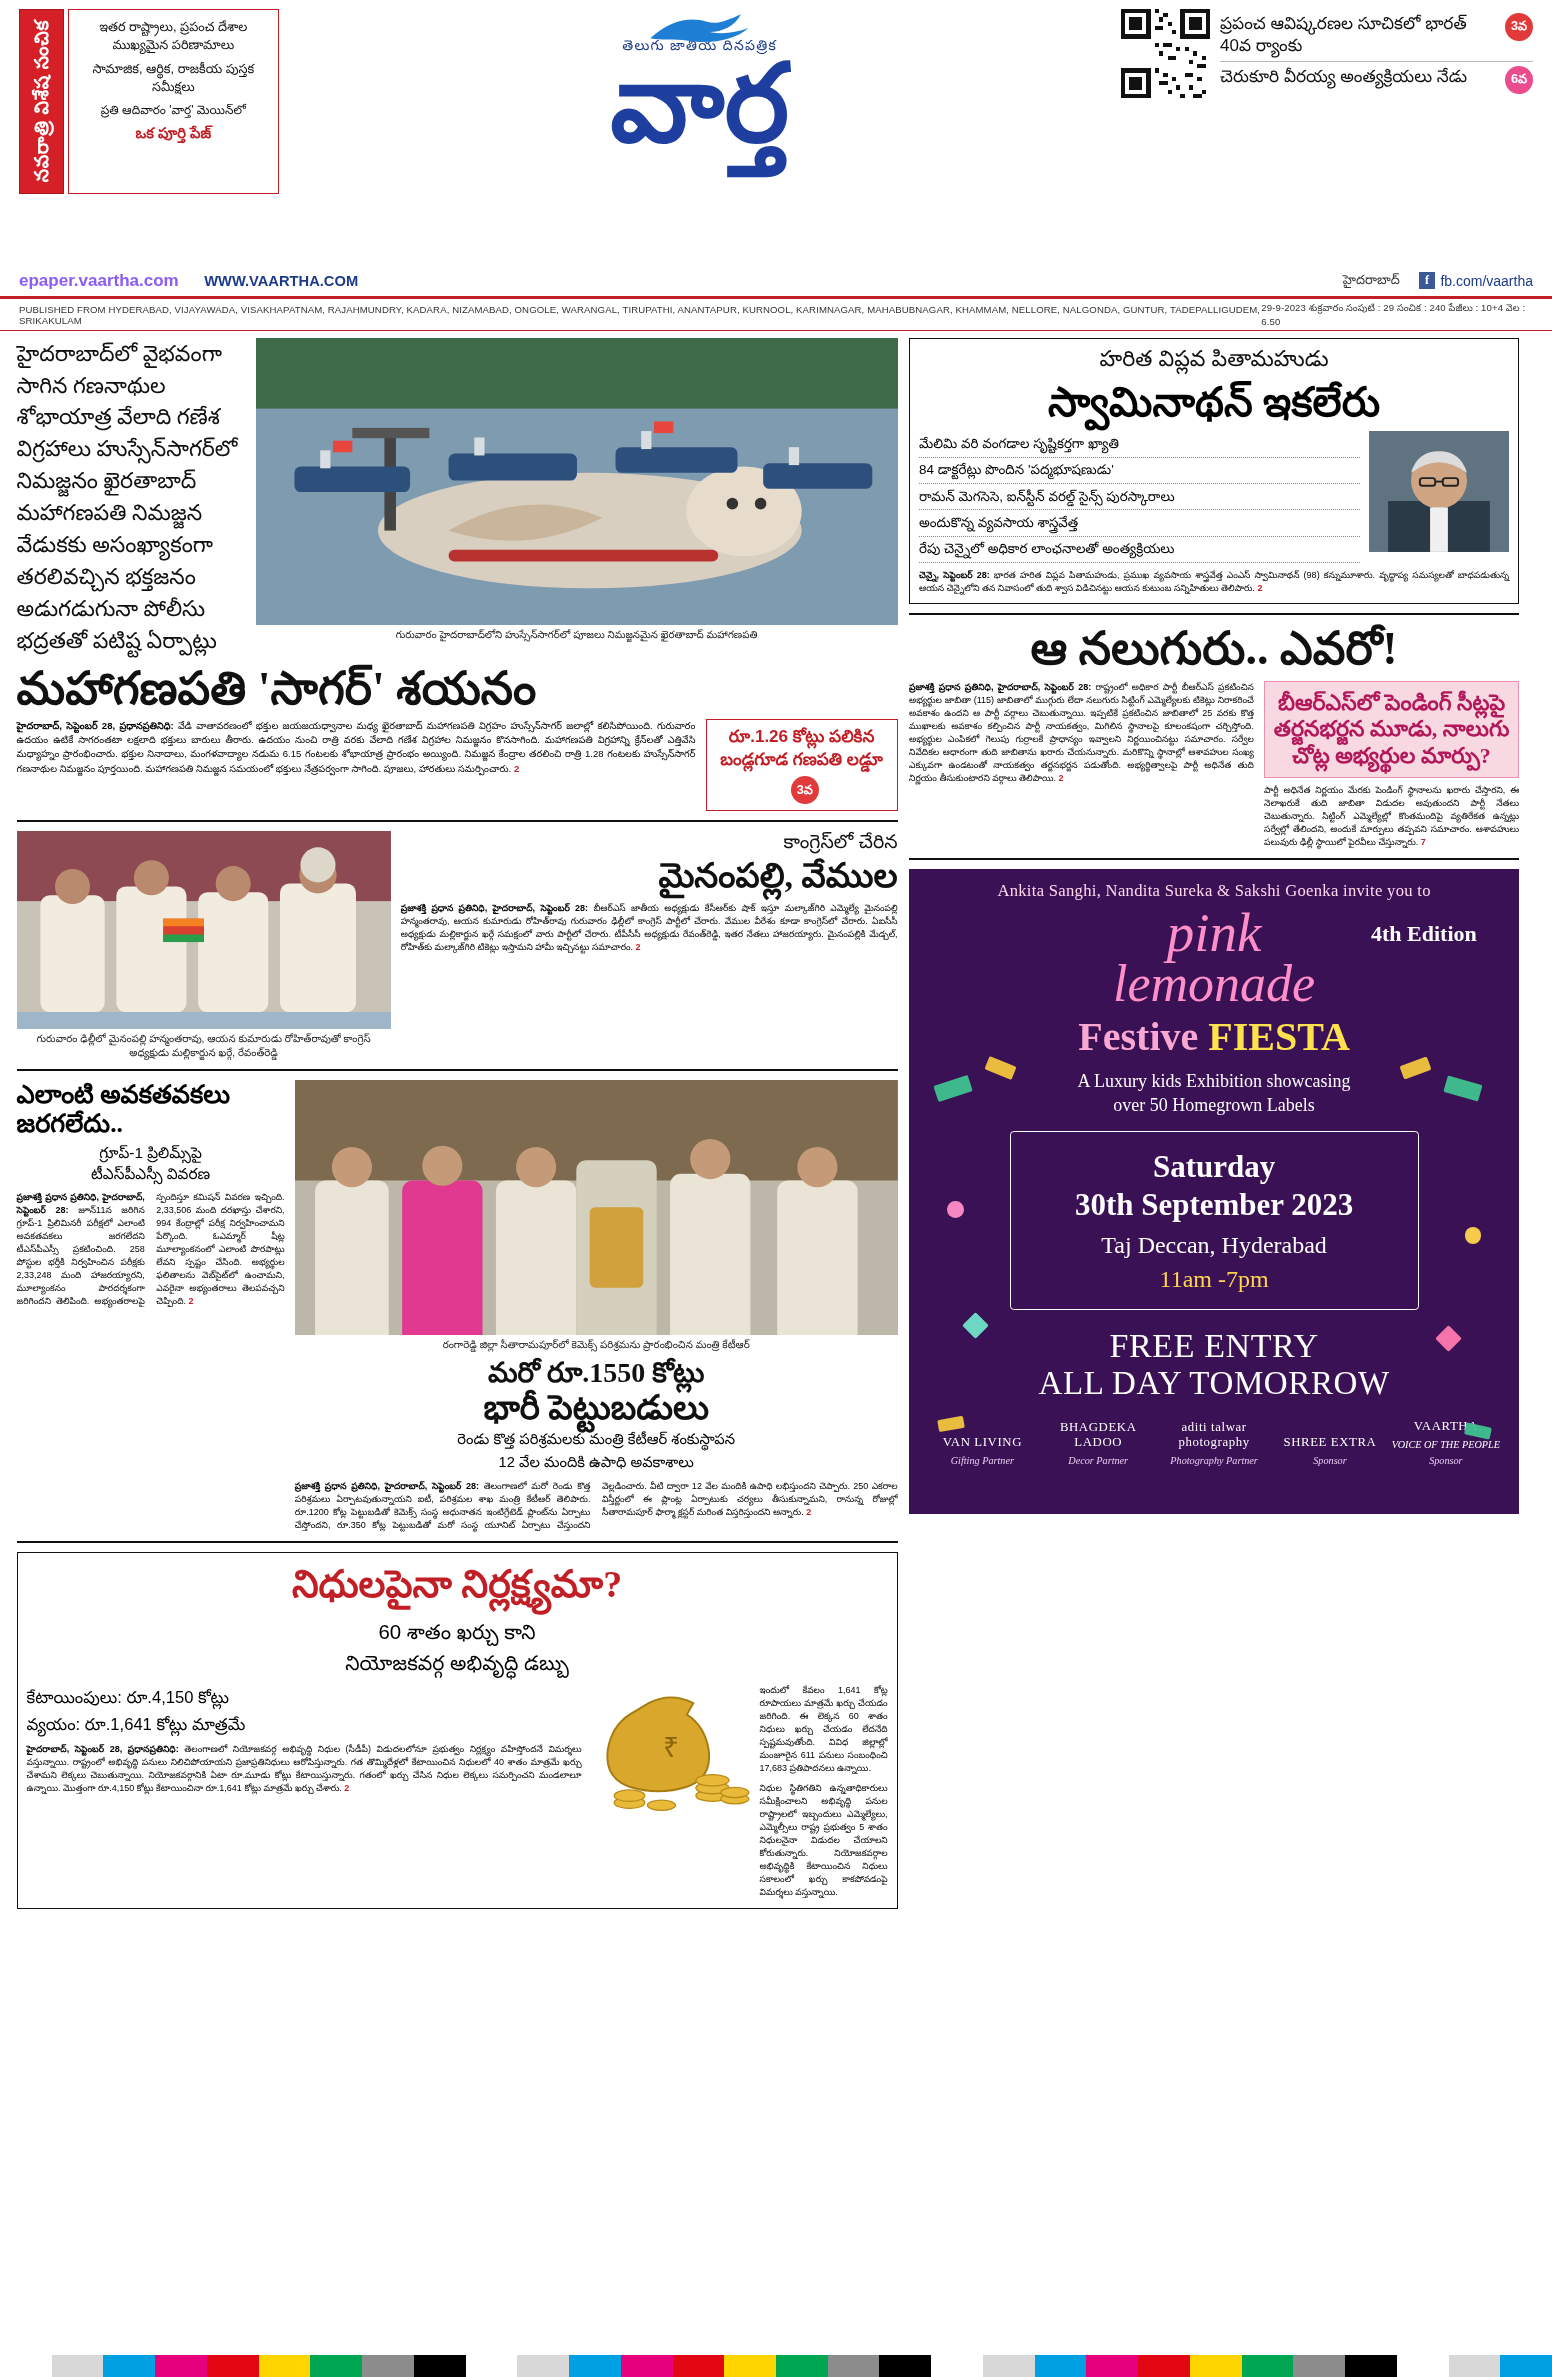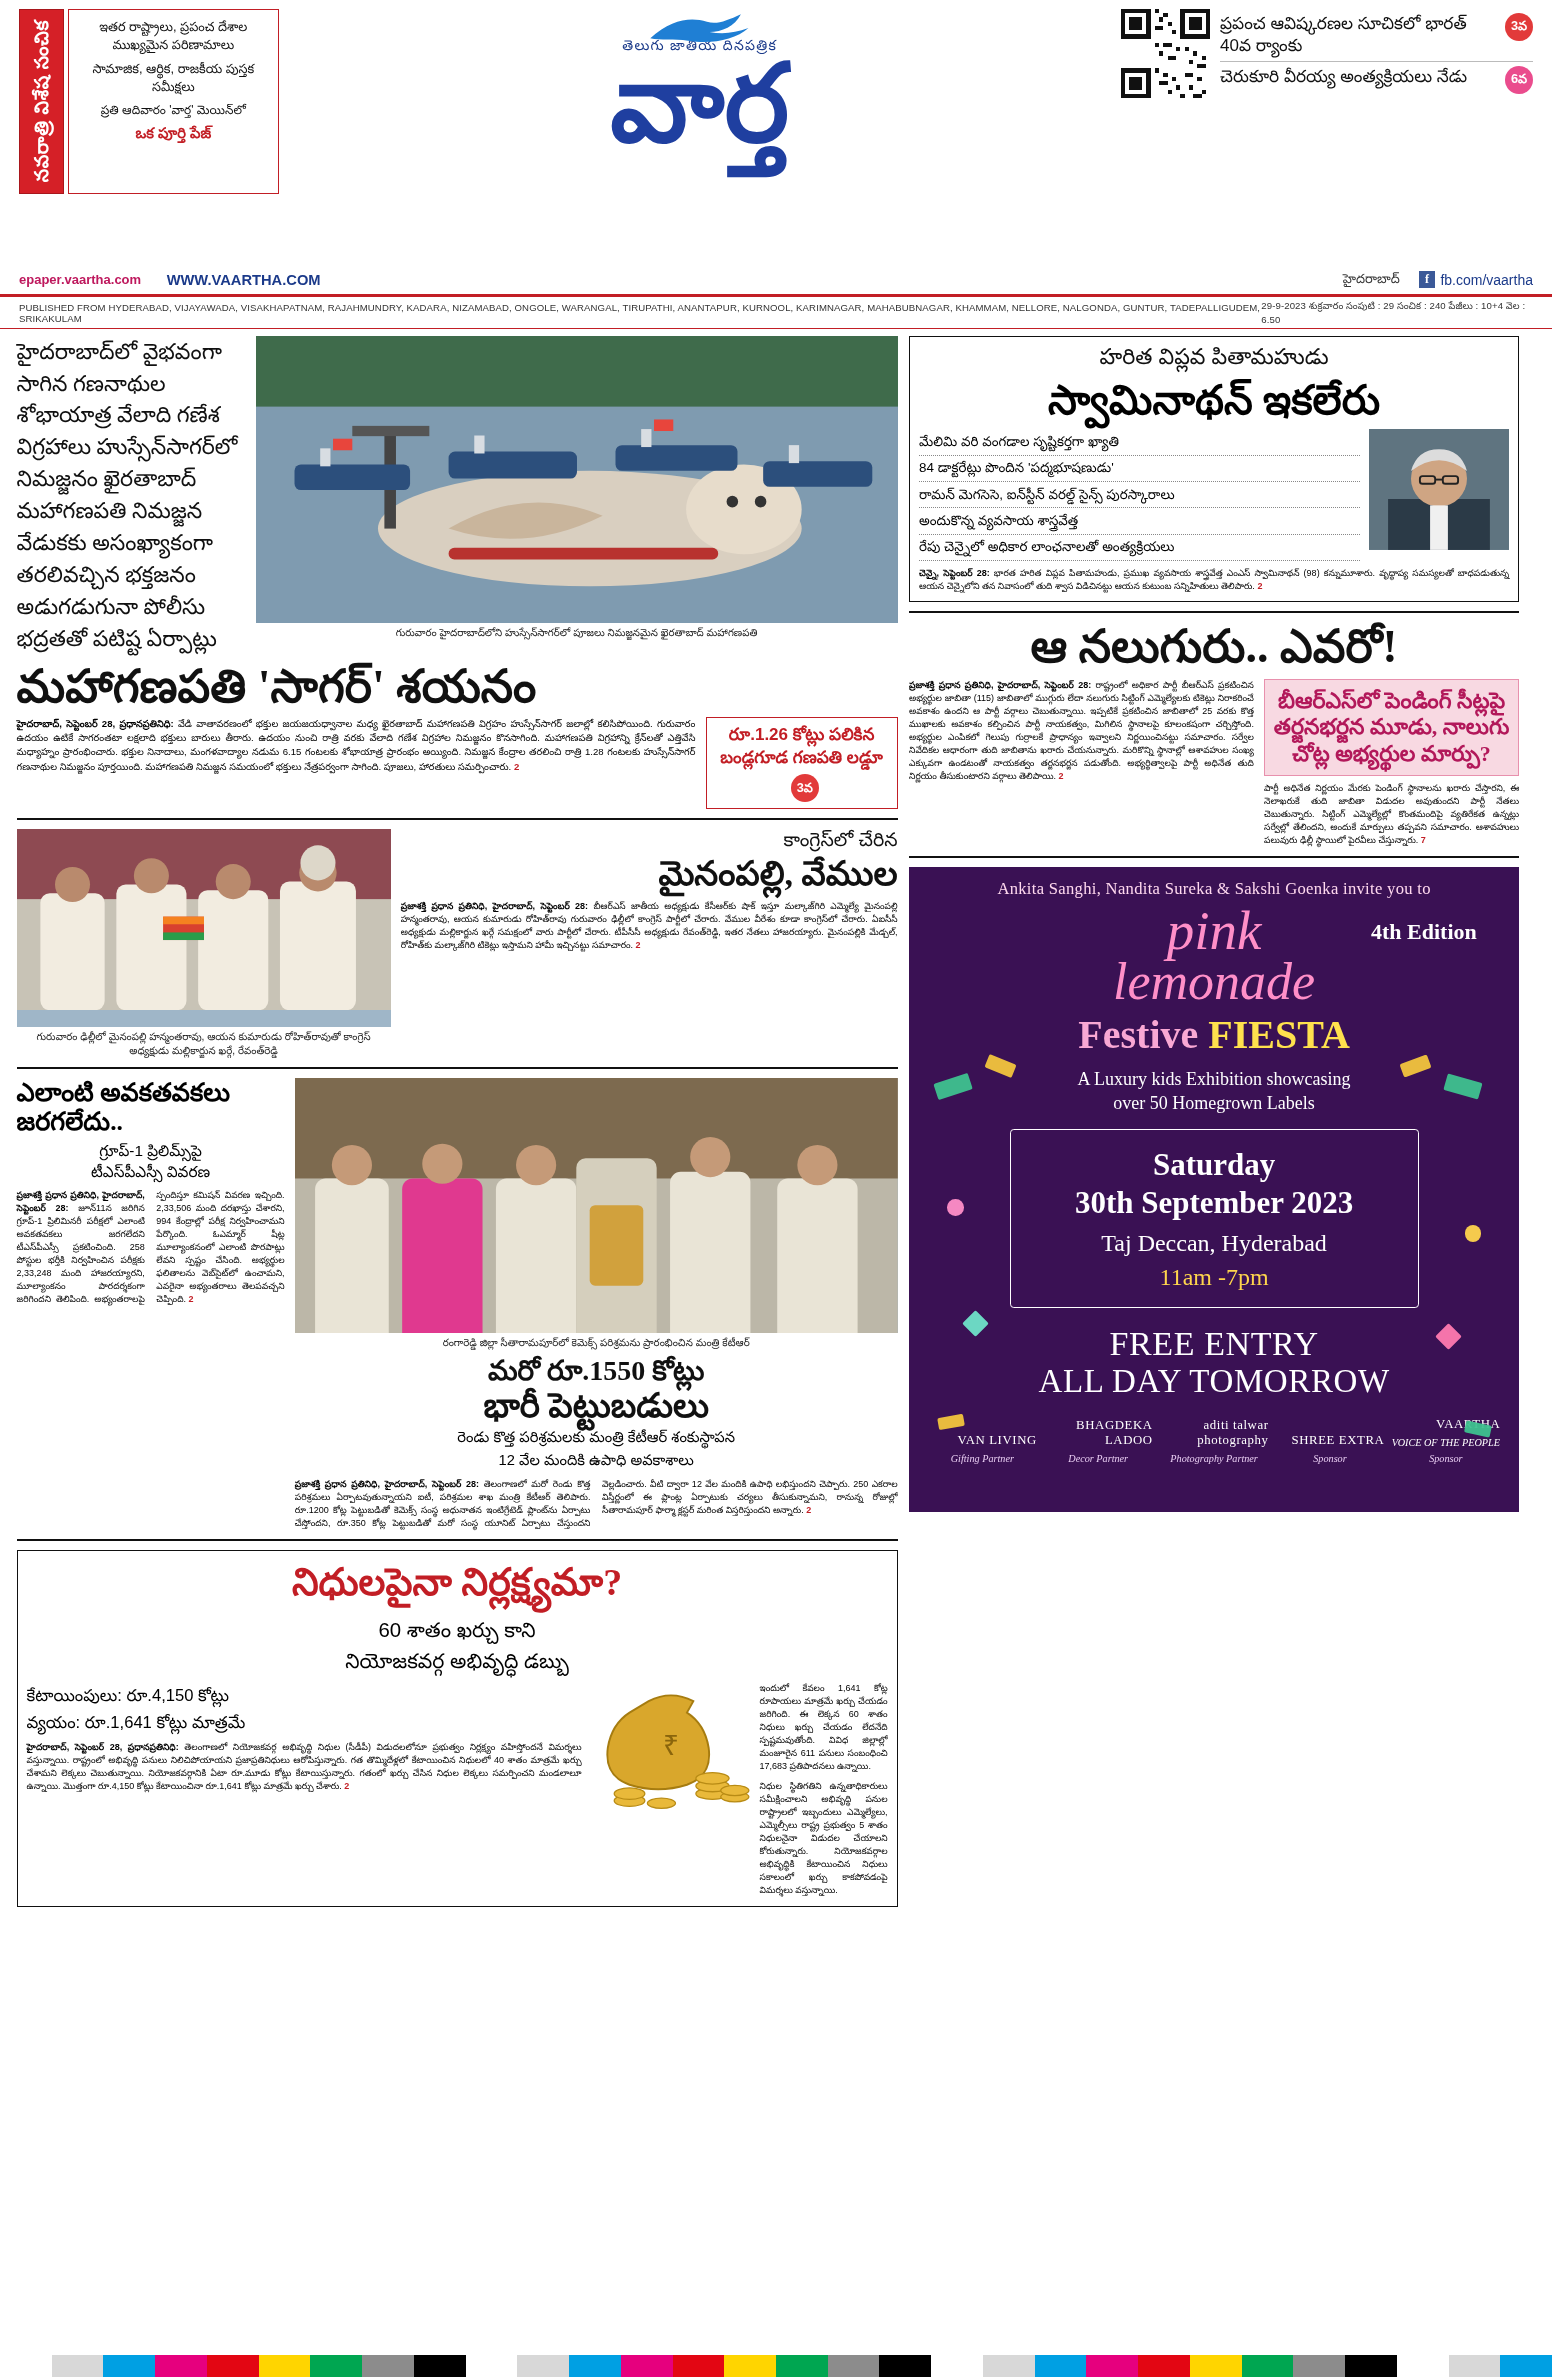--- a/index.html
+++ b/index.html
@@ -62,21 +62,21 @@
     display:flex; align-items:center; justify-content:center; font-weight:bold;
   }
   .pgbadge.pink { background:#ea4c8d; }
 
   
   .mh-strip {
     display:flex; align-items:center; justify-content:space-between;
     padding:2.6px 19px 0 19px;
   }
   .mh-strip .left { display:flex; gap:25.5px; align-items:center; }
-  .mh-strip .epaper { color:#be185d; font-size:13px; font-weight:bold; }
+  .mh-strip .epaper { color:#8b5cf6; font-size:17px; font-weight:bold; }
   .mh-strip .www { color:#1b3a8a; font-size:14.7px; font-weight:bold; }
   .mh-strip .city { font-size:12.8px; color:#333; }
   .mh-strip .fb { font-size:14px; color:#1b3a8a; display:flex; align-items:center; gap:5.1px; }
   .fbicon {
     width:16.6px; height:16.6px; background:#3b5998; color:#fff; font-weight:bold;
     font-size:12px; display:flex; align-items:center; justify-content:center;
     font-family:"Liberation Serif", serif;
   }
   .rule-red { height:3.2px; background:#c21e25; margin:5.1px 0 0 0; }
 
@@ -172,21 +172,21 @@
     padding:16.6px 6.4px; text-align:center;
   }
   .ad .panel .d1 { font-size:31px; font-weight:bold; }
   .ad .panel .d2 { font-size:31px; font-weight:bold; margin-top:2.6px; }
   .ad .panel .d3 { font-size:24px; margin-top:9px; }
   .ad .panel .d4 { font-size:24px; color:#ffd54d; margin-top:6.4px; }
   .ad .free { text-align:center; font-size:34px; margin-top:16.6px; letter-spacing:0.6px; }
   .ad .allday { text-align:center; font-size:33px; letter-spacing:0.6px; }
   .ad .partners { display:flex; justify-content:space-around; align-items:flex-end; margin-top:16.6px; }
   .ad .partners .p { text-align:center; width:109px; }
-  .ad .partners .pname { font-size:12.8px; letter-spacing:0.6px;text-align:right; }
+  .ad .partners .pname { font-size:12.8px; letter-spacing:0.6px; }
   .ad .partners .prole { font-size:10.2px; color:#e8cdf2; margin-top:5.1px; font-style:italic; }
   .confetti { position:absolute; border-radius:1.9px; opacity:.95; }
 
   
   .nidhula { border:1.3px solid #111; padding:9px; }
   .nidhula .h {
     text-align:center; color:#c21e25; font-size:38px; font-weight:bold;
     font-family:"Liberation Serif", serif;
   }
   .nidhula .s { text-align:center; font-size:20.4px; line-height:1.35; margin-top:3.8px; }

